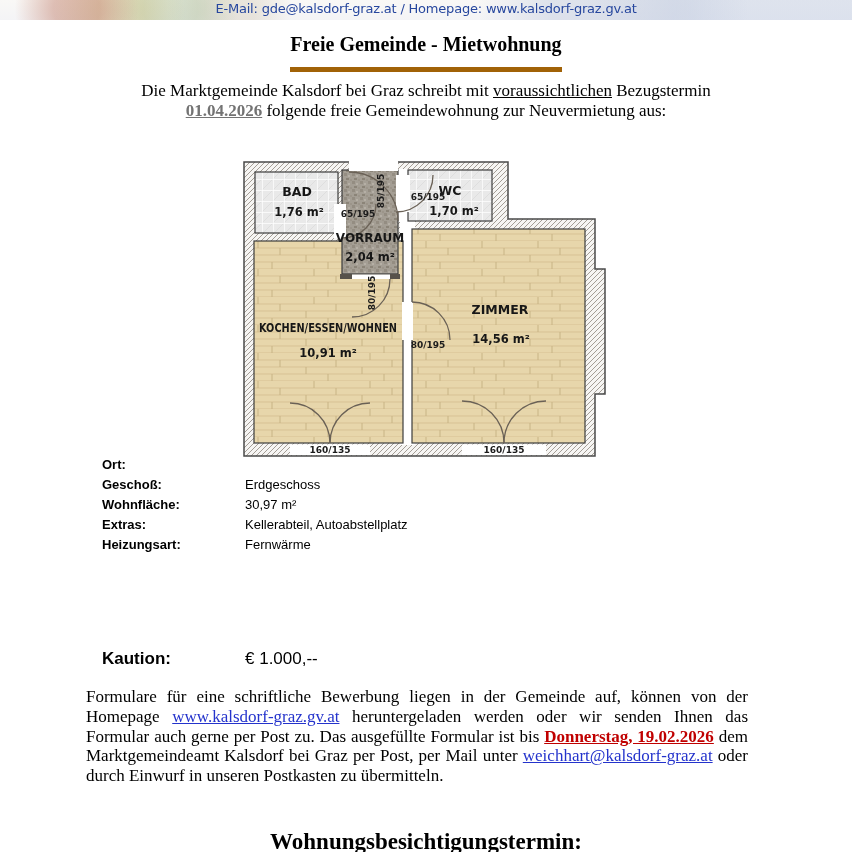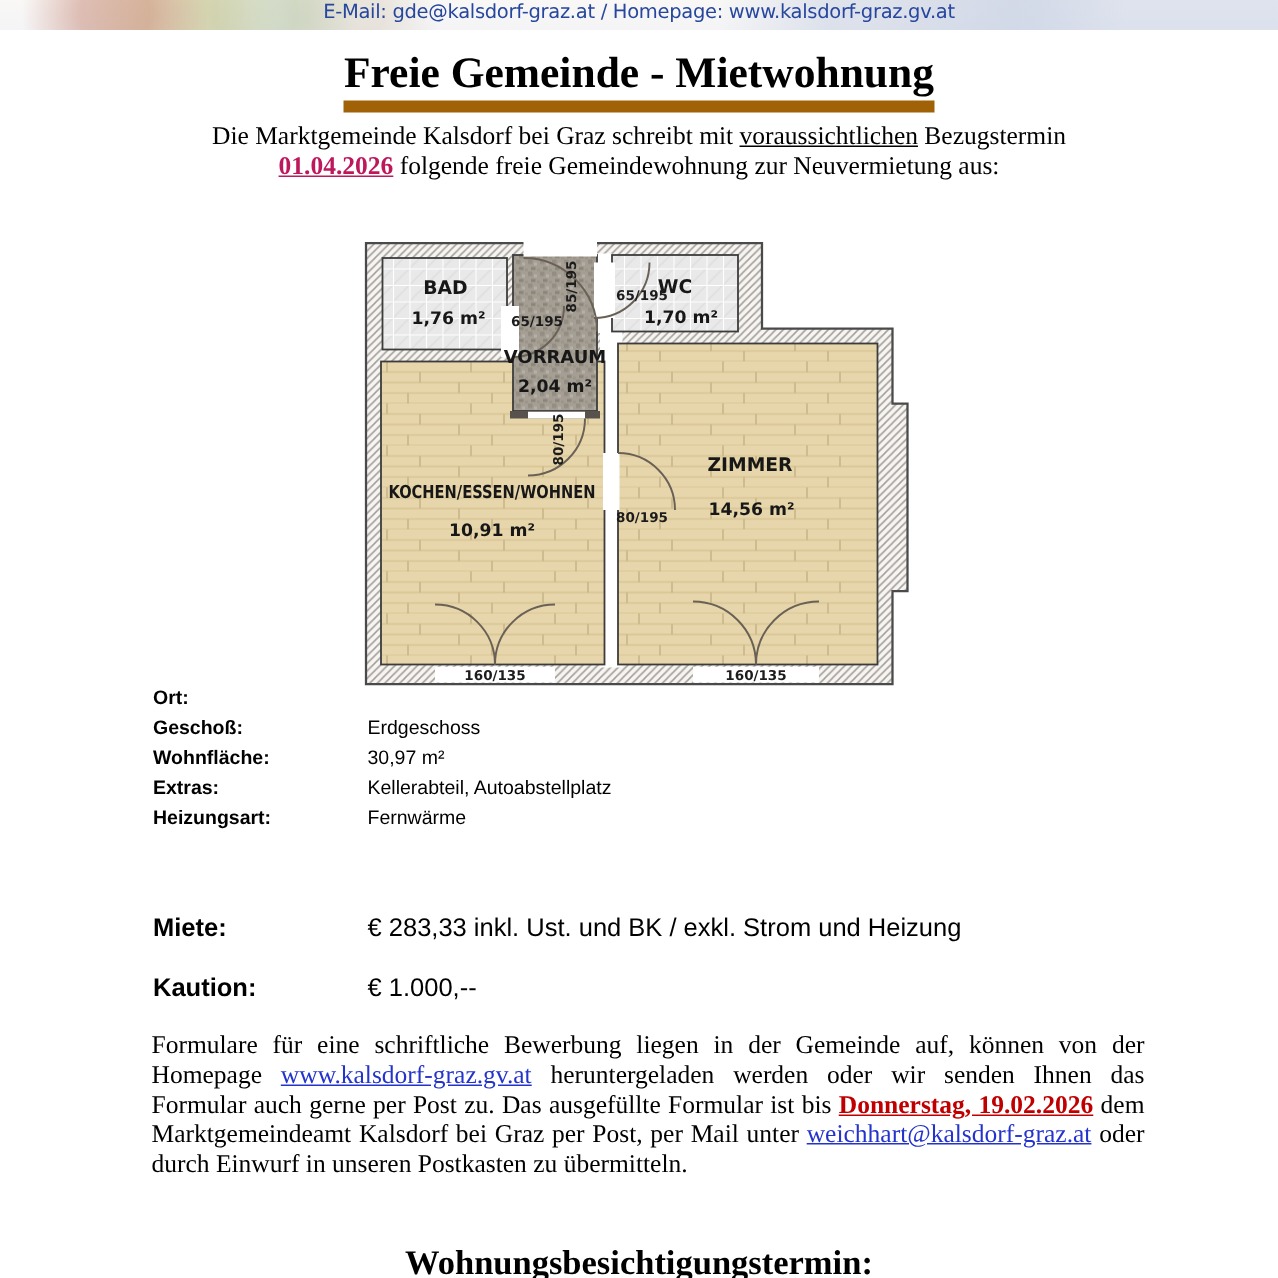--- a/index.html
+++ b/index.html
@@ -14,44 +14,44 @@
       radial-gradient(circle at 20% 40%, rgba(165,190,150,.40) 0 4%, rgba(165,190,150,0) 10%),
       radial-gradient(circle at 27% 55%, rgba(210,200,180,.40) 0 4%, rgba(210,200,180,0) 10%),
       radial-gradient(circle at 72% 50%, rgba(196,205,224,.50) 0 10%, rgba(196,205,224,0) 22%),
       radial-gradient(circle at 92% 50%, rgba(200,210,230,.55) 0 12%, rgba(200,210,230,0) 26%),
       linear-gradient(#f9f8f6,#f4f4f6);
     }
   .header-strip .contact{position:absolute;left:0;top:1px;width:100%;text-align:center;
     font-family:"DejaVu Sans",sans-serif;font-size:13px;color:#27479e;letter-spacing:-0.2px;}
 
   .doc-title{position:absolute;left:0;top:33px;width:100%;text-align:center;}
-  .doc-title span{font-size:29px;font-weight:bold;border-bottom:8px solid #a16207;padding-bottom:2px;}
+  .doc-title span{font-size:20px;font-weight:bold;border-bottom:5px solid #a16207;padding-bottom:12px;}
 
   .intro{position:absolute;left:0;top:81px;width:100%;text-align:center;
          font-size:17px;line-height:20px;}
   .intro u{text-decoration:underline;margin-top:20px;}
-  .red-date{color:#be185d;font-weight:bold;text-decoration:underline;}
+  .red-date{color:#737373;font-weight:bold;text-decoration:underline;}
 
   .floorplan{position:absolute;left:240px;top:157px;width:372px;height:305px;}
   .fp-name{font-family:"DejaVu Sans",sans-serif;font-weight:bold;fill:#171717;}
   .fp-door{font-family:"DejaVu Sans",sans-serif;font-weight:bold;fill:#1c1c1c;font-size:9px;}
 
   .details{position:absolute;left:102px;top:455px;font-family:"Liberation Sans",sans-serif;font-size:13px;}
   .detail-row{display:flex;height:20px;line-height:20px;}
   .detail-row b{width:143px;flex:0 0 143px;}
   .energy-note{position:absolute;left:245px;top:556px;font-family:"Liberation Sans",sans-serif;
                font-size:11.5px;white-space:nowrap;}
   .energy-note .sub{font-size:8.5px;position:relative;top:2px;}
 
   .price-row{position:absolute;left:102px;display:flex;font-family:"Liberation Sans",sans-serif;
              font-size:17px;height:20px;line-height:20px;}
   .price-row b{width:143px;flex:0 0 143px;}
   .miete{top:609px;} .kaution{top:649px;justify-content:center;}
 
-  .application{position:absolute;left:101px;top:687px;width:662px;text-align:justify;
+  .application{position:absolute;left:86px;top:687px;width:662px;text-align:justify;
                font-size:17px;line-height:19.8px;}
   .blue-link{color:#2433cc;text-decoration:underline;cursor:pointer;}
   .deadline{color:#c00000;font-weight:bold;text-decoration:underline;}
 
   .footer-heading{position:absolute;left:0;top:829px;width:100%;text-align:center;}
   .footer-heading span{font-size:23px;font-weight:bold;border-bottom:2px solid #000;padding-bottom:1px;}
 </style>
 </head>
 <body>
 
@@ -166,24 +166,20 @@
       <b>Extras:</b>
       <span>Kellerabteil, Autoabstellplatz</span>
     </div>
     <div class="detail-row">
       <b>Heizungsart:</b>
       <span>Fernwärme</span>
     </div>
   </div>
 
 
-  <div class="price-row miete">
-    <b>Miete:</b>
-    <span>€ 283,33 inkl. Ust. und BK / exkl. Strom und Heizung</span>
-  </div>
   <div class="price-row kaution">
     <b>Kaution:</b>
     <span>€ 1.000,--</span>
   </div>
 
   <div class="application"><span>Formulare für eine schriftliche Bewerbung liegen in der Gemeinde auf, können von der Homepage </span><a class="blue-link">www.kalsdorf-graz.gv.at</a><span> heruntergeladen werden oder wir senden Ihnen das Formular auch gerne per Post zu. Das ausgefüllte Formular ist bis </span><span class="deadline">Donnerstag, 19.02.2026</span><span> dem Marktgemeindeamt Kalsdorf bei Graz per Post, per Mail unter </span><a class="blue-link">weichhart@kalsdorf-graz.at</a><span> oder durch Einwurf in unseren Postkasten zu übermitteln.</span></div>
 
   <div class="footer-heading">
     <span>Wohnungsbesichtigungstermin:</span>
   </div>

